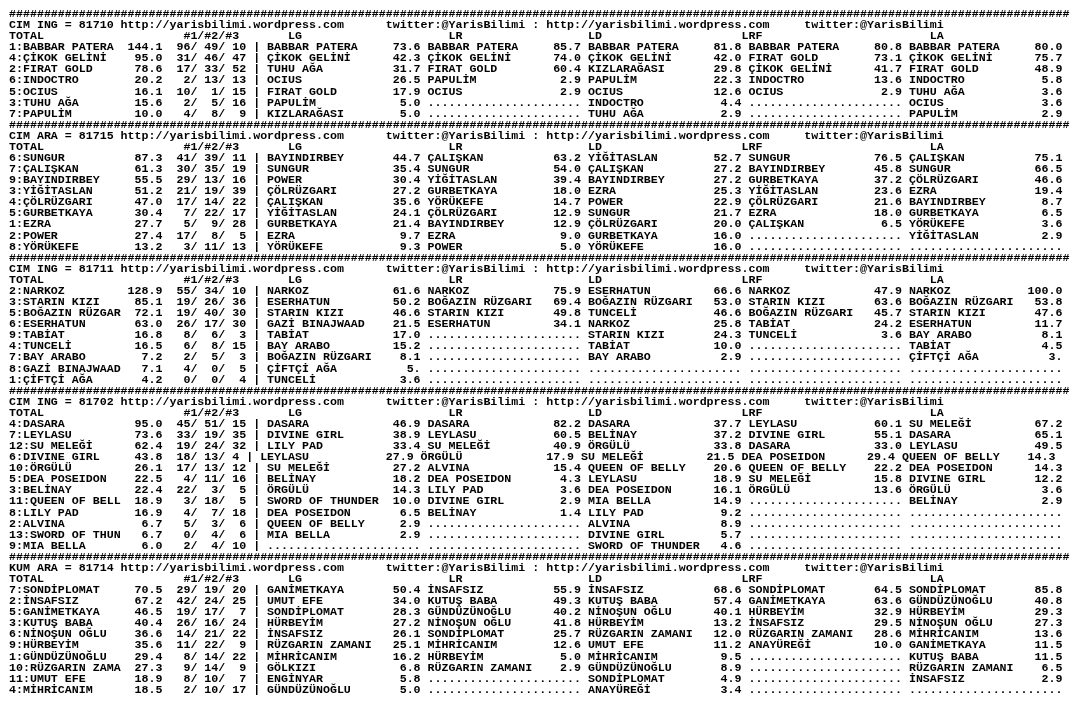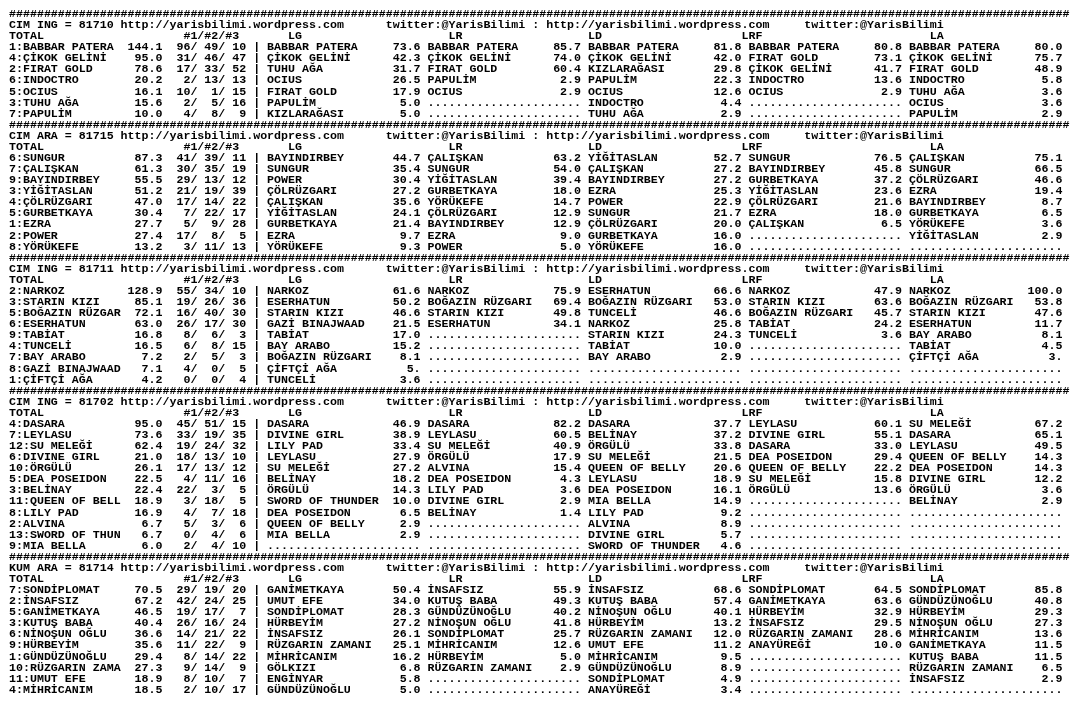--- a/index.html
+++ b/index.html
@@ -30,46 +30,46 @@
     <div class="ln">2:FIRAT GOLD      78.6  17/ 33/ 52 | TUHU AĞA          31.7 FIRAT GOLD        60.4 KIZLARAĞASI       29.8 ÇİKOK GELİNİ      41.7 FIRAT GOLD        48.9</div>
     <div class="ln">6:INDOCTRO        20.2   2/ 13/ 13 | OCIUS             26.5 PAPULİM            2.9 PAPULİM           22.3 INDOCTRO          13.6 INDOCTRO           5.8</div>
     <div class="ln">5:OCIUS           16.1  10/  1/ 15 | FIRAT GOLD        17.9 OCIUS              2.9 OCIUS             12.6 OCIUS              2.9 TUHU AĞA           3.6</div>
     <div class="ln">3:TUHU AĞA        15.6   2/  5/ 16 | PAPULİM            5.0 ...................... INDOCTRO           4.4 ...................... OCIUS              3.6</div>
     <div class="ln">7:PAPULİM         10.0   4/  8/  9 | KIZLARAĞASI        5.0 ...................... TUHU AĞA           2.9 ...................... PAPULİM            2.9</div>
     <div class="ln">########################################################################################################################################################</div>
     <div class="ln">CIM ARA = 81715 http://yarisbilimi.wordpress.com      twitter:@YarisBilimi : http://yarisbilimi.wordpress.com     twitter:@YarisBilimi</div>
     <div class="ln">TOTAL                    #1/#2/#3       LG                     LR                  LD                    LRF                        LA</div>
     <div class="ln">6:SUNGUR          87.3  41/ 39/ 11 | BAYINDIRBEY       44.7 ÇALIŞKAN          63.2 YİĞİTASLAN        52.7 SUNGUR            76.5 ÇALIŞKAN          75.1</div>
     <div class="ln">7:ÇALIŞKAN        61.3  30/ 35/ 19 | SUNGUR            35.4 SUNGUR            54.0 ÇALIŞKAN          27.2 BAYINDIRBEY       45.8 SUNGUR            66.5</div>
-    <div class="ln">9:BAYINDIRBEY     55.5  29/ 13/ 12 | POWER             30.4 YİĞİTASLAN        39.4 BAYINDIRBEY       27.2 GURBETKAYA        37.2 ÇÖLRÜZGARI        46.6</div>
+    <div class="ln">9:BAYINDIRBEY     55.5  29/ 13/ 16 | POWER             30.4 YİĞİTASLAN        39.4 BAYINDIRBEY       27.2 GURBETKAYA        37.2 ÇÖLRÜZGARI        46.6</div>
     <div class="ln">3:YİĞİTASLAN      51.2  21/ 19/ 39 | ÇÖLRÜZGARI        27.2 GURBETKAYA        18.0 EZRA              25.3 YİĞİTASLAN        23.6 EZRA              19.4</div>
     <div class="ln">4:ÇÖLRÜZGARI      47.0  17/ 14/ 22 | ÇALIŞKAN          35.6 YÖRÜKEFE          14.7 POWER             22.9 ÇÖLRÜZGARI        21.6 BAYINDIRBEY        8.7</div>
     <div class="ln">5:GURBETKAYA      30.4   7/ 22/ 17 | YİĞİTASLAN        24.1 ÇÖLRÜZGARI        12.9 SUNGUR            21.7 EZRA              18.0 GURBETKAYA         6.5</div>
     <div class="ln">1:EZRA            27.7   5/  9/ 28 | GURBETKAYA        21.4 BAYINDIRBEY       12.9 ÇÖLRÜZGARI        20.0 ÇALIŞKAN           6.5 YÖRÜKEFE           3.6</div>
     <div class="ln">2:POWER           27.4  17/  8/  5 | EZRA               9.7 EZRA               9.0 GURBETKAYA        16.0 ...................... YİĞİTASLAN         2.9</div>
     <div class="ln">8:YÖRÜKEFE        13.2   3/ 11/ 13 | YÖRÜKEFE           9.3 POWER              5.0 YÖRÜKEFE          16.0 ...................... ......................</div>
     <div class="ln">########################################################################################################################################################</div>
     <div class="ln">CIM ING = 81711 http://yarisbilimi.wordpress.com      twitter:@YarisBilimi : http://yarisbilimi.wordpress.com     twitter:@YarisBilimi</div>
     <div class="ln">TOTAL                    #1/#2/#3       LG                     LR                  LD                    LRF                        LA</div>
     <div class="ln">2:NARKOZ         128.9  55/ 34/ 10 | NARKOZ            61.6 NARKOZ            75.9 ESERHATUN         66.6 NARKOZ            47.9 NARKOZ           100.0</div>
     <div class="ln">3:STARIN KIZI     85.1  19/ 26/ 36 | ESERHATUN         50.2 BOĞAZIN RÜZGARI   69.4 BOĞAZIN RÜZGARI   53.0 STARIN KIZI       63.6 BOĞAZIN RÜZGARI   53.8</div>
-    <div class="ln">5:BOĞAZIN RÜZGAR  72.1  16/ 40/ 30 | STARIN KIZI       46.6 STARIN KIZI       49.8 TUNCELİ           46.6 BOĞAZIN RÜZGARI   45.7 STARIN KIZI       47.6</div>
+    <div class="ln">5:BOĞAZIN RÜZGAR  72.1  19/ 40/ 30 | STARIN KIZI       46.6 STARIN KIZI       49.8 TUNCELİ           46.6 BOĞAZIN RÜZGARI   45.7 STARIN KIZI       47.6</div>
     <div class="ln">6:ESERHATUN       63.0  26/ 17/ 30 | GAZİ BINAJWAAD    21.5 ESERHATUN         34.1 NARKOZ            25.8 TABİAT            24.2 ESERHATUN         11.7</div>
     <div class="ln">9:TABİAT          16.8   8/  6/  3 | TABİAT            17.0 ...................... STARIN KIZI       24.3 TUNCELİ            3.6 BAY ARABO          8.1</div>
     <div class="ln">4:TUNCELİ         16.5   6/  8/ 15 | BAY ARABO         15.2 ...................... TABİAT            10.0 ...................... TABİAT             4.5</div>
     <div class="ln">7:BAY ARABO        7.2   2/  5/  3 | BOĞAZIN RÜZGARI    8.1 ...................... BAY ARABO          2.9 ...................... ÇİFTÇİ AĞA          3.</div>
     <div class="ln">8:GAZİ BINAJWAAD   7.1   4/  0/  5 | ÇİFTÇİ AĞA          5. ...................... ...................... ...................... ......................</div>
     <div class="ln">1:ÇİFTÇİ AĞA       4.2   0/  0/  4 | TUNCELİ            3.6 ...................... ...................... ...................... ......................</div>
     <div class="ln">########################################################################################################################################################</div>
     <div class="ln">CIM ING = 81702 http://yarisbilimi.wordpress.com      twitter:@YarisBilimi : http://yarisbilimi.wordpress.com     twitter:@YarisBilimi</div>
     <div class="ln">TOTAL                    #1/#2/#3       LG                     LR                  LD                    LRF                        LA</div>
     <div class="ln">4:DASARA          95.0  45/ 51/ 15 | DASARA            46.9 DASARA            82.2 DASARA            37.7 LEYLASU           60.1 SU MELEĞİ         67.2</div>
     <div class="ln">7:LEYLASU         73.6  33/ 19/ 35 | DIVINE GIRL       38.9 LEYLASU           60.5 BELİNAY           37.2 DIVINE GIRL       55.1 DASARA            65.1</div>
     <div class="ln">12:SU MELEĞİ      62.4  19/ 24/ 32 | LILY PAD          33.4 SU MELEĞİ         40.9 ÖRGÜLÜ            33.8 DASARA            33.0 LEYLASU           49.5</div>
-    <div class="ln">6:DIVINE GIRL     21.0  18/ 13/ 10 | LEYLASU           27.9 ÖRGÜLÜ            17.9 SU MELEĞİ         21.5 DEA POSEIDON      29.4 QUEEN OF BELLY    14.3</div>
+    <div class="ln">6:DIVINE GIRL     43.8  18/ 13/ 4 | LEYLASU           27.9 ÖRGÜLÜ            17.9 SU MELEĞİ         21.5 DEA POSEIDON      29.4 QUEEN OF BELLY    14.3</div>
     <div class="ln">10:ÖRGÜLÜ         26.1  17/ 13/ 12 | SU MELEĞİ         27.2 ALVINA            15.4 QUEEN OF BELLY    20.6 QUEEN OF BELLY    22.2 DEA POSEIDON      14.3</div>
     <div class="ln">5:DEA POSEIDON    22.5   4/ 11/ 16 | BELİNAY           18.2 DEA POSEIDON       4.3 LEYLASU           18.9 SU MELEĞİ         15.8 DIVINE GIRL       12.2</div>
     <div class="ln">3:BELİNAY         22.4  22/  3/  5 | ÖRGÜLÜ            14.3 LILY PAD           3.6 DEA POSEIDON      16.1 ÖRGÜLÜ            13.6 ÖRGÜLÜ             3.6</div>
     <div class="ln">11:QUEEN OF BELL  18.9   3/ 18/  5 | SWORD OF THUNDER  10.0 DIVINE GIRL        2.9 MIA BELLA         14.9 ...................... BELİNAY            2.9</div>
     <div class="ln">8:LILY PAD        16.9   4/  7/ 18 | DEA POSEIDON       6.5 BELİNAY            1.4 LILY PAD           9.2 ...................... ......................</div>
     <div class="ln">2:ALVINA           6.7   5/  3/  6 | QUEEN OF BELLY     2.9 ...................... ALVINA             8.9 ...................... ......................</div>
     <div class="ln">13:SWORD OF THUN   6.7   0/  4/  6 | MIA BELLA          2.9 ...................... DIVINE GIRL        5.7 ...................... ......................</div>
     <div class="ln">9:MIA BELLA        6.0   2/  4/ 10 | ...................... ...................... SWORD OF THUNDER   4.6 ...................... ......................</div>
     <div class="ln">########################################################################################################################################################</div>
     <div class="ln">KUM ARA = 81714 http://yarisbilimi.wordpress.com      twitter:@YarisBilimi : http://yarisbilimi.wordpress.com     twitter:@YarisBilimi</div>

